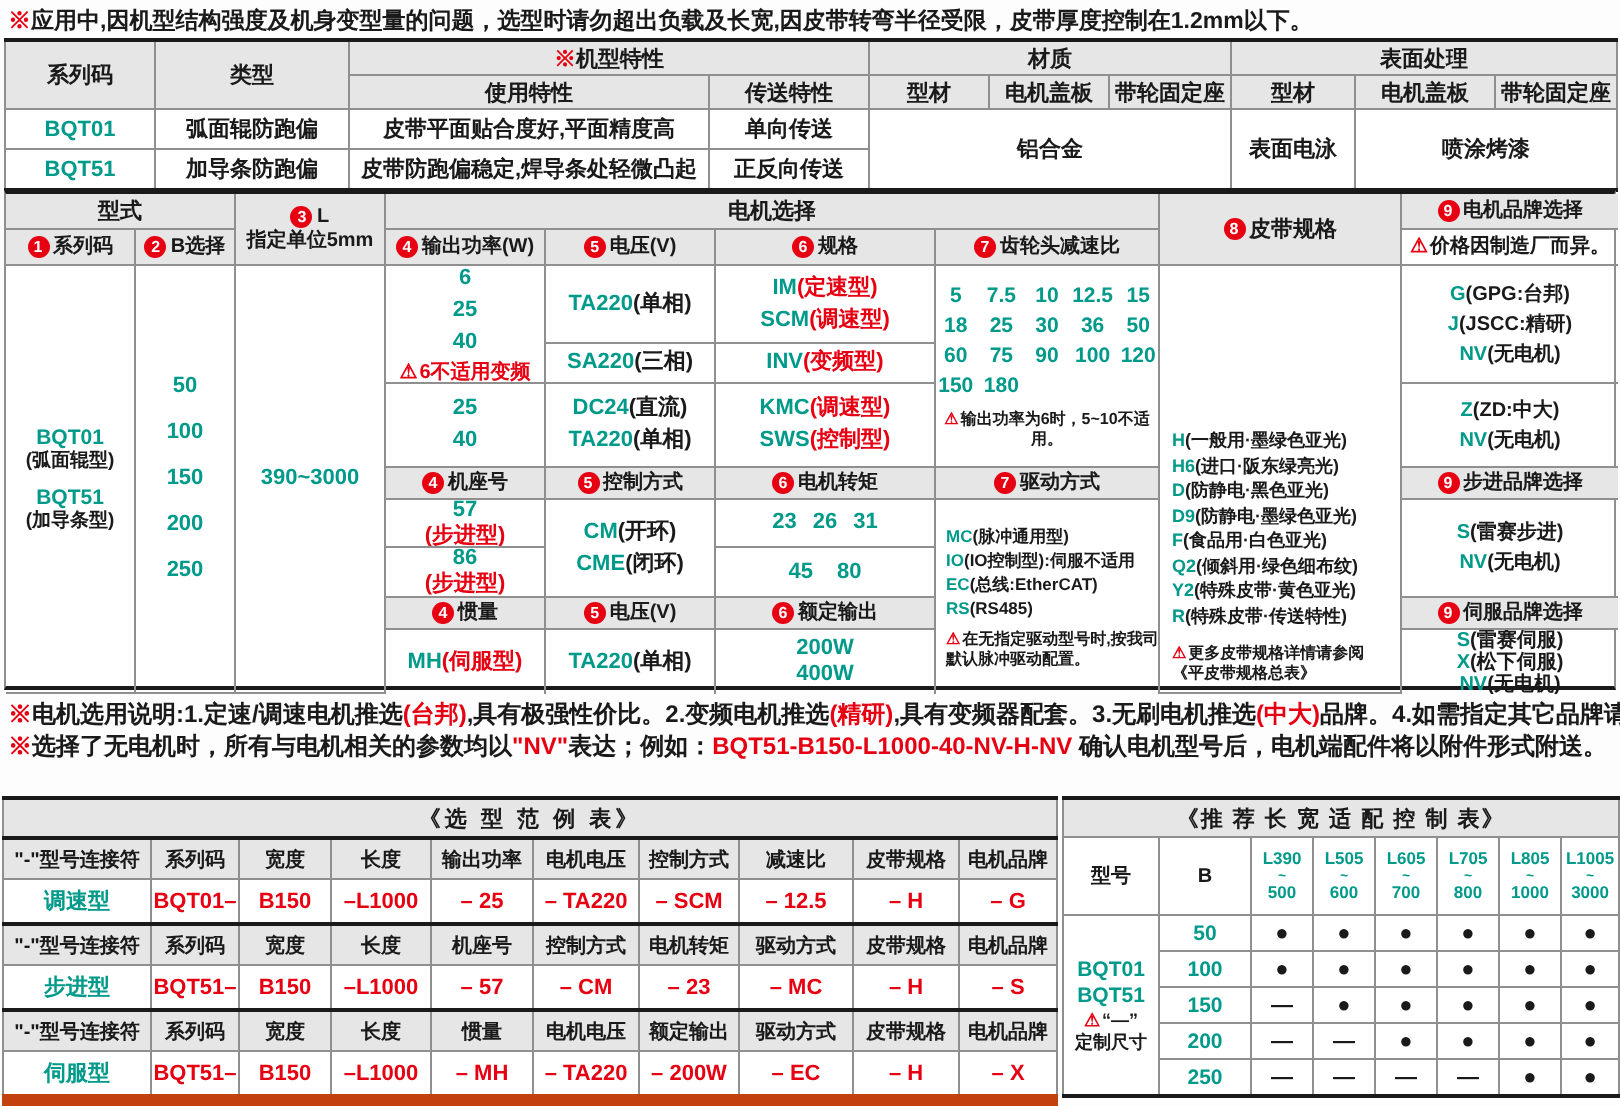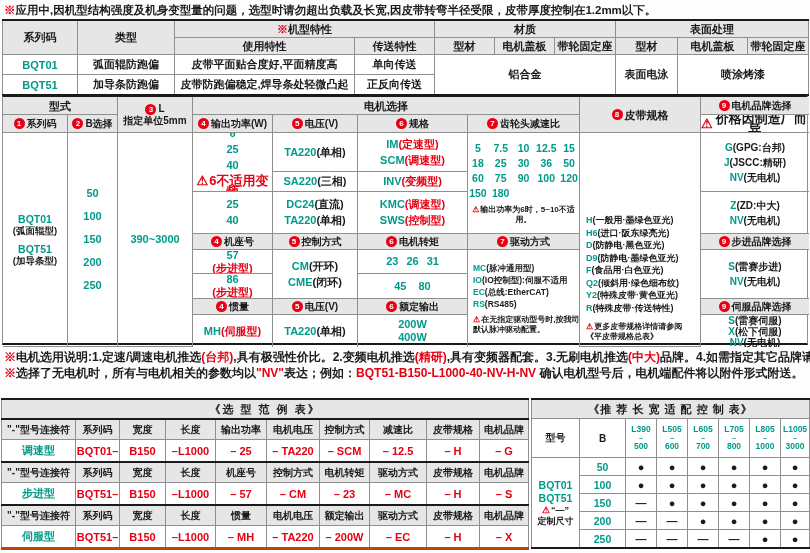--- a/index.html
+++ b/index.html
@@ -24,32 +24,32 @@
   .sel{position:absolute;top:95px;left:2px;width:806px;height:250px;display:grid;
        grid-template-columns:65px 50px 75px 80px 85px 110px 112px 121px 108px;
        grid-template-rows:18px 18px 39px 20px 42px 16px 24px 25px 16px 32px;
        border:1px solid var(--bd);border-top:2px solid #1a1a1a;border-bottom:2px solid #1a1a1a;
        font-size:11px;background:#fff;box-sizing:border-box;}
   .c{border-right:1px solid var(--bd);border-bottom:1px solid var(--bd);display:flex;
      flex-direction:column;align-items:center;justify-content:center;text-align:center;
      overflow:hidden;line-height:13px;}
   .hd{background:var(--hbg);flex-direction:row;line-height:12px;}
   .no-r{border-right:none;} .no-b{border-bottom:none;}
-  .small{font-size:13px;line-height:11px;} .tiny{font-size:8px;line-height:10px;}
+  .small{font-size:10px;line-height:11px;} .tiny{font-size:8px;line-height:10px;}
   .gap3>*{margin:1.5px 0;}
   .ratios{display:flex;flex-wrap:wrap;width:114px;justify-content:flex-start;}
   .ratios span{width:22.8px;font-size:10.5px;line-height:15px;color:var(--teal);text-align:center;}
   .list9{font-size:9px;line-height:12.5px;text-align:left;}
   .list10{font-size:10px;line-height:15px;text-align:left;}
   .drv{font-size:8.5px;line-height:12px;text-align:right;}
   
   .notes{position:absolute;top:349px;left:4px;font-size:12px;line-height:16px;white-space:nowrap;}
   
   .ex{position:absolute;top:398px;left:1px;width:527px;font-size:10px;
-      border-top:2px solid #1a1a1a;border-bottom:3px solid #c2410c;}
+      border-top:2px solid #1a1a1a;border-bottom:6px solid #c2410c;}
   .ex td{border:1px solid var(--bd);text-align:center;overflow:hidden;padding:0;}
   .ex .ttl td{background:var(--hbg);height:18px;font-size:11px;letter-spacing:2px;}
   .ex .gh td{background:var(--hbg);height:19px;border-top:2px solid #1a1a1a;}
   .ex .gv td{background:#fff;height:21px;font-size:11px;}
   .ex .gv td.tp{color:var(--teal);} .ex .gv td.vv{color:var(--red);}
   
   .ad{position:absolute;top:398px;left:531px;width:278px;font-size:10px;
       border-top:2px solid #1a1a1a;border-bottom:2px solid #1a1a1a;}
   .ad td{border:1px solid var(--bd);text-align:center;overflow:hidden;padding:0;}
   .ad .ttl td{background:var(--hbg);height:18px;font-size:11px;letter-spacing:1px;}

